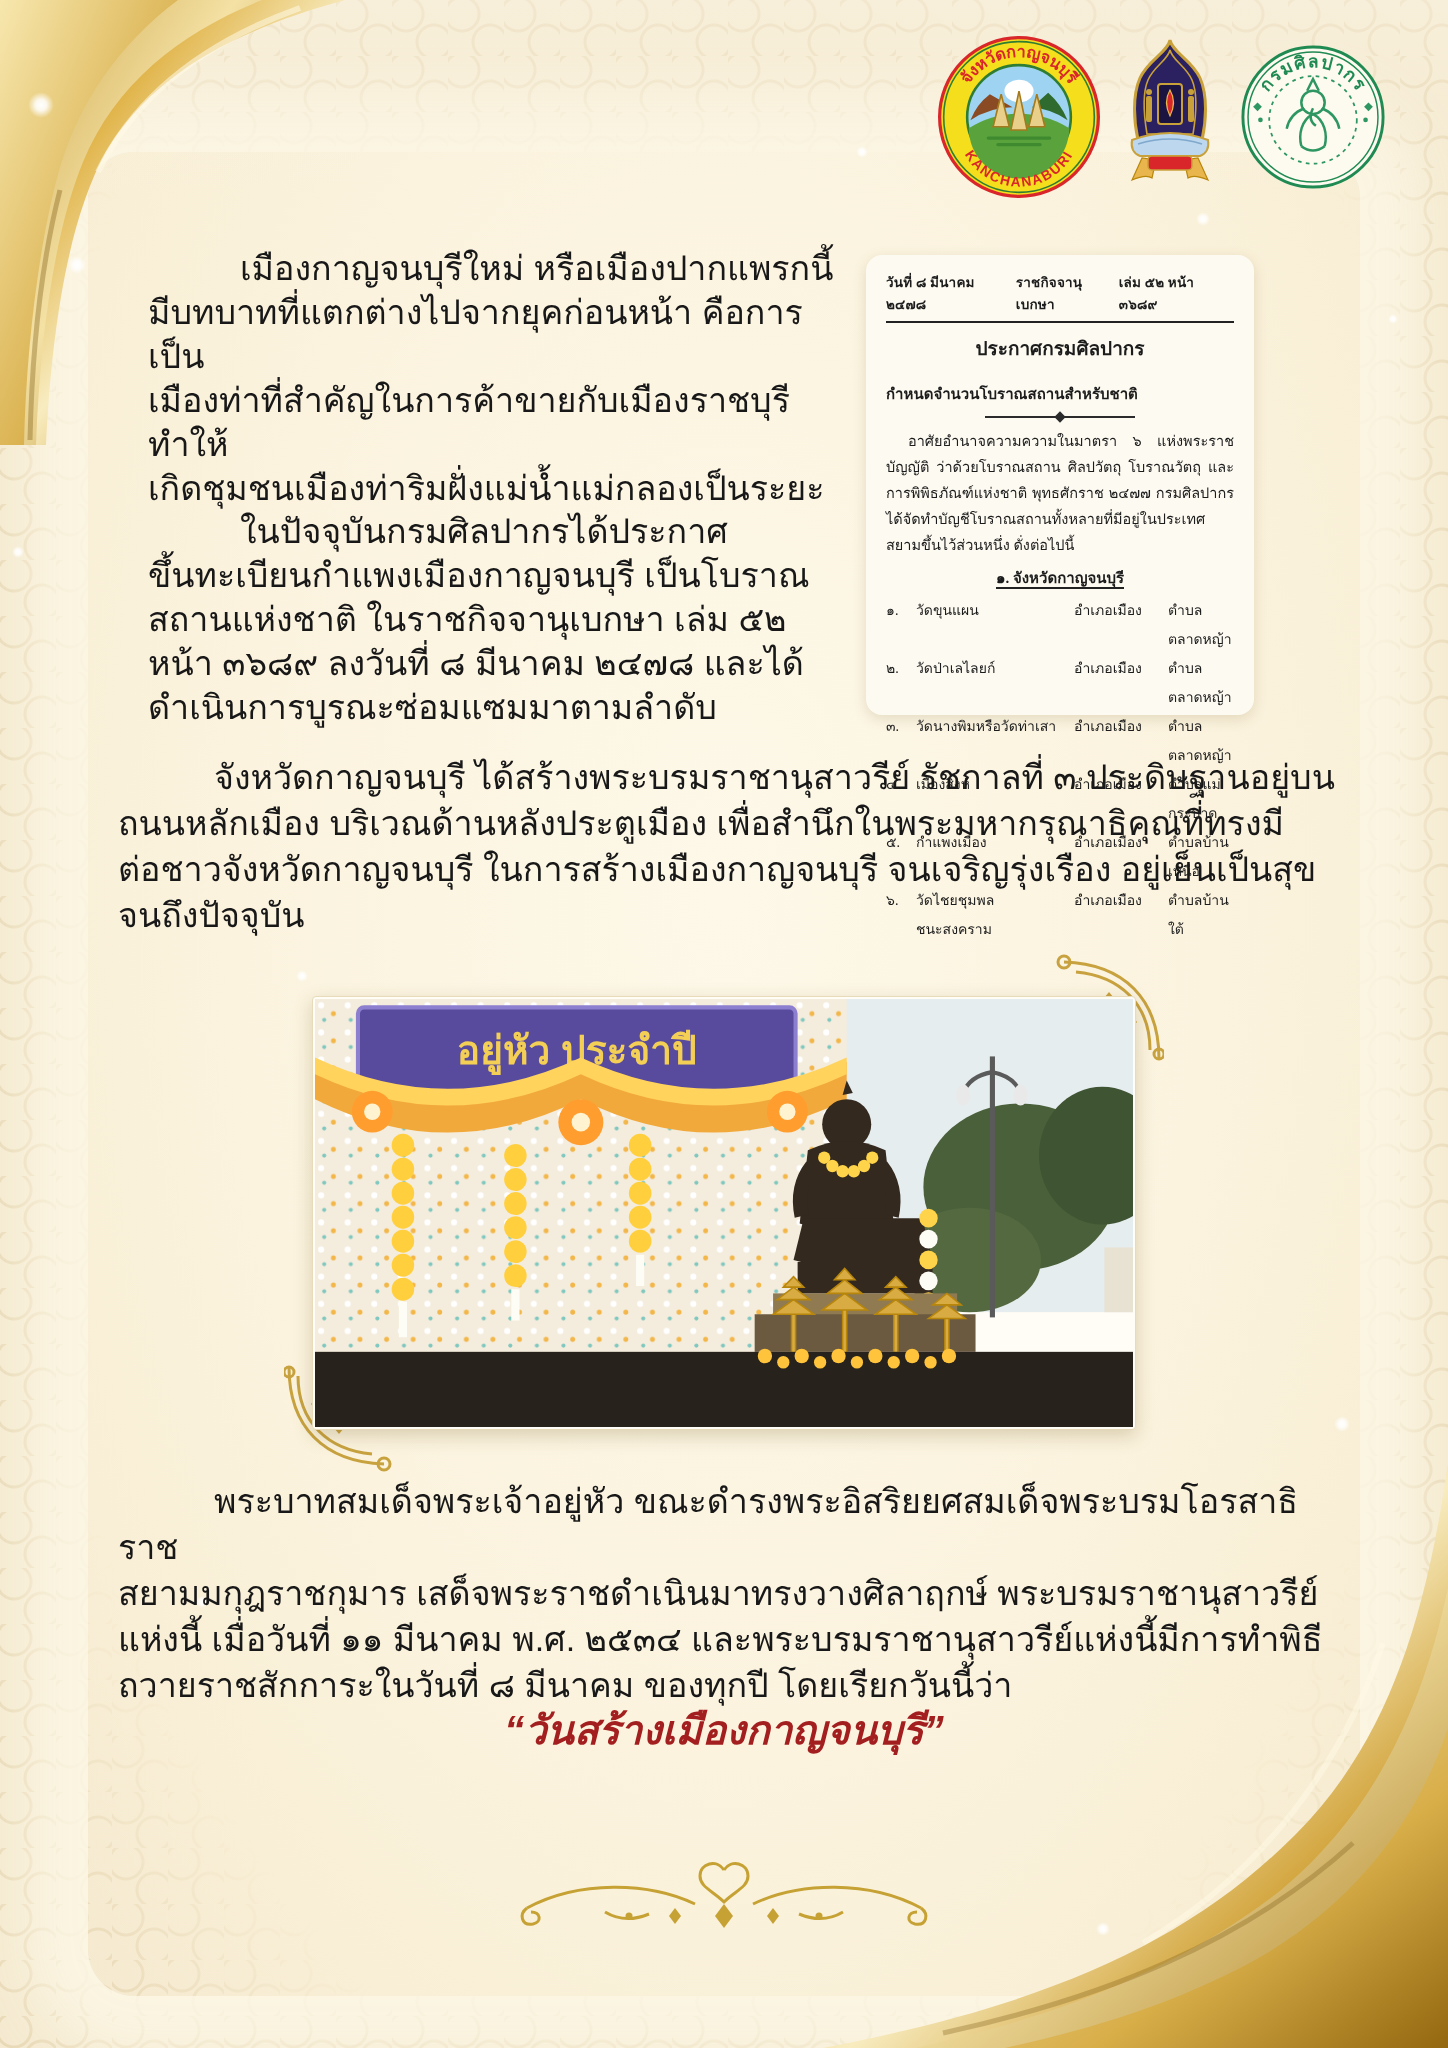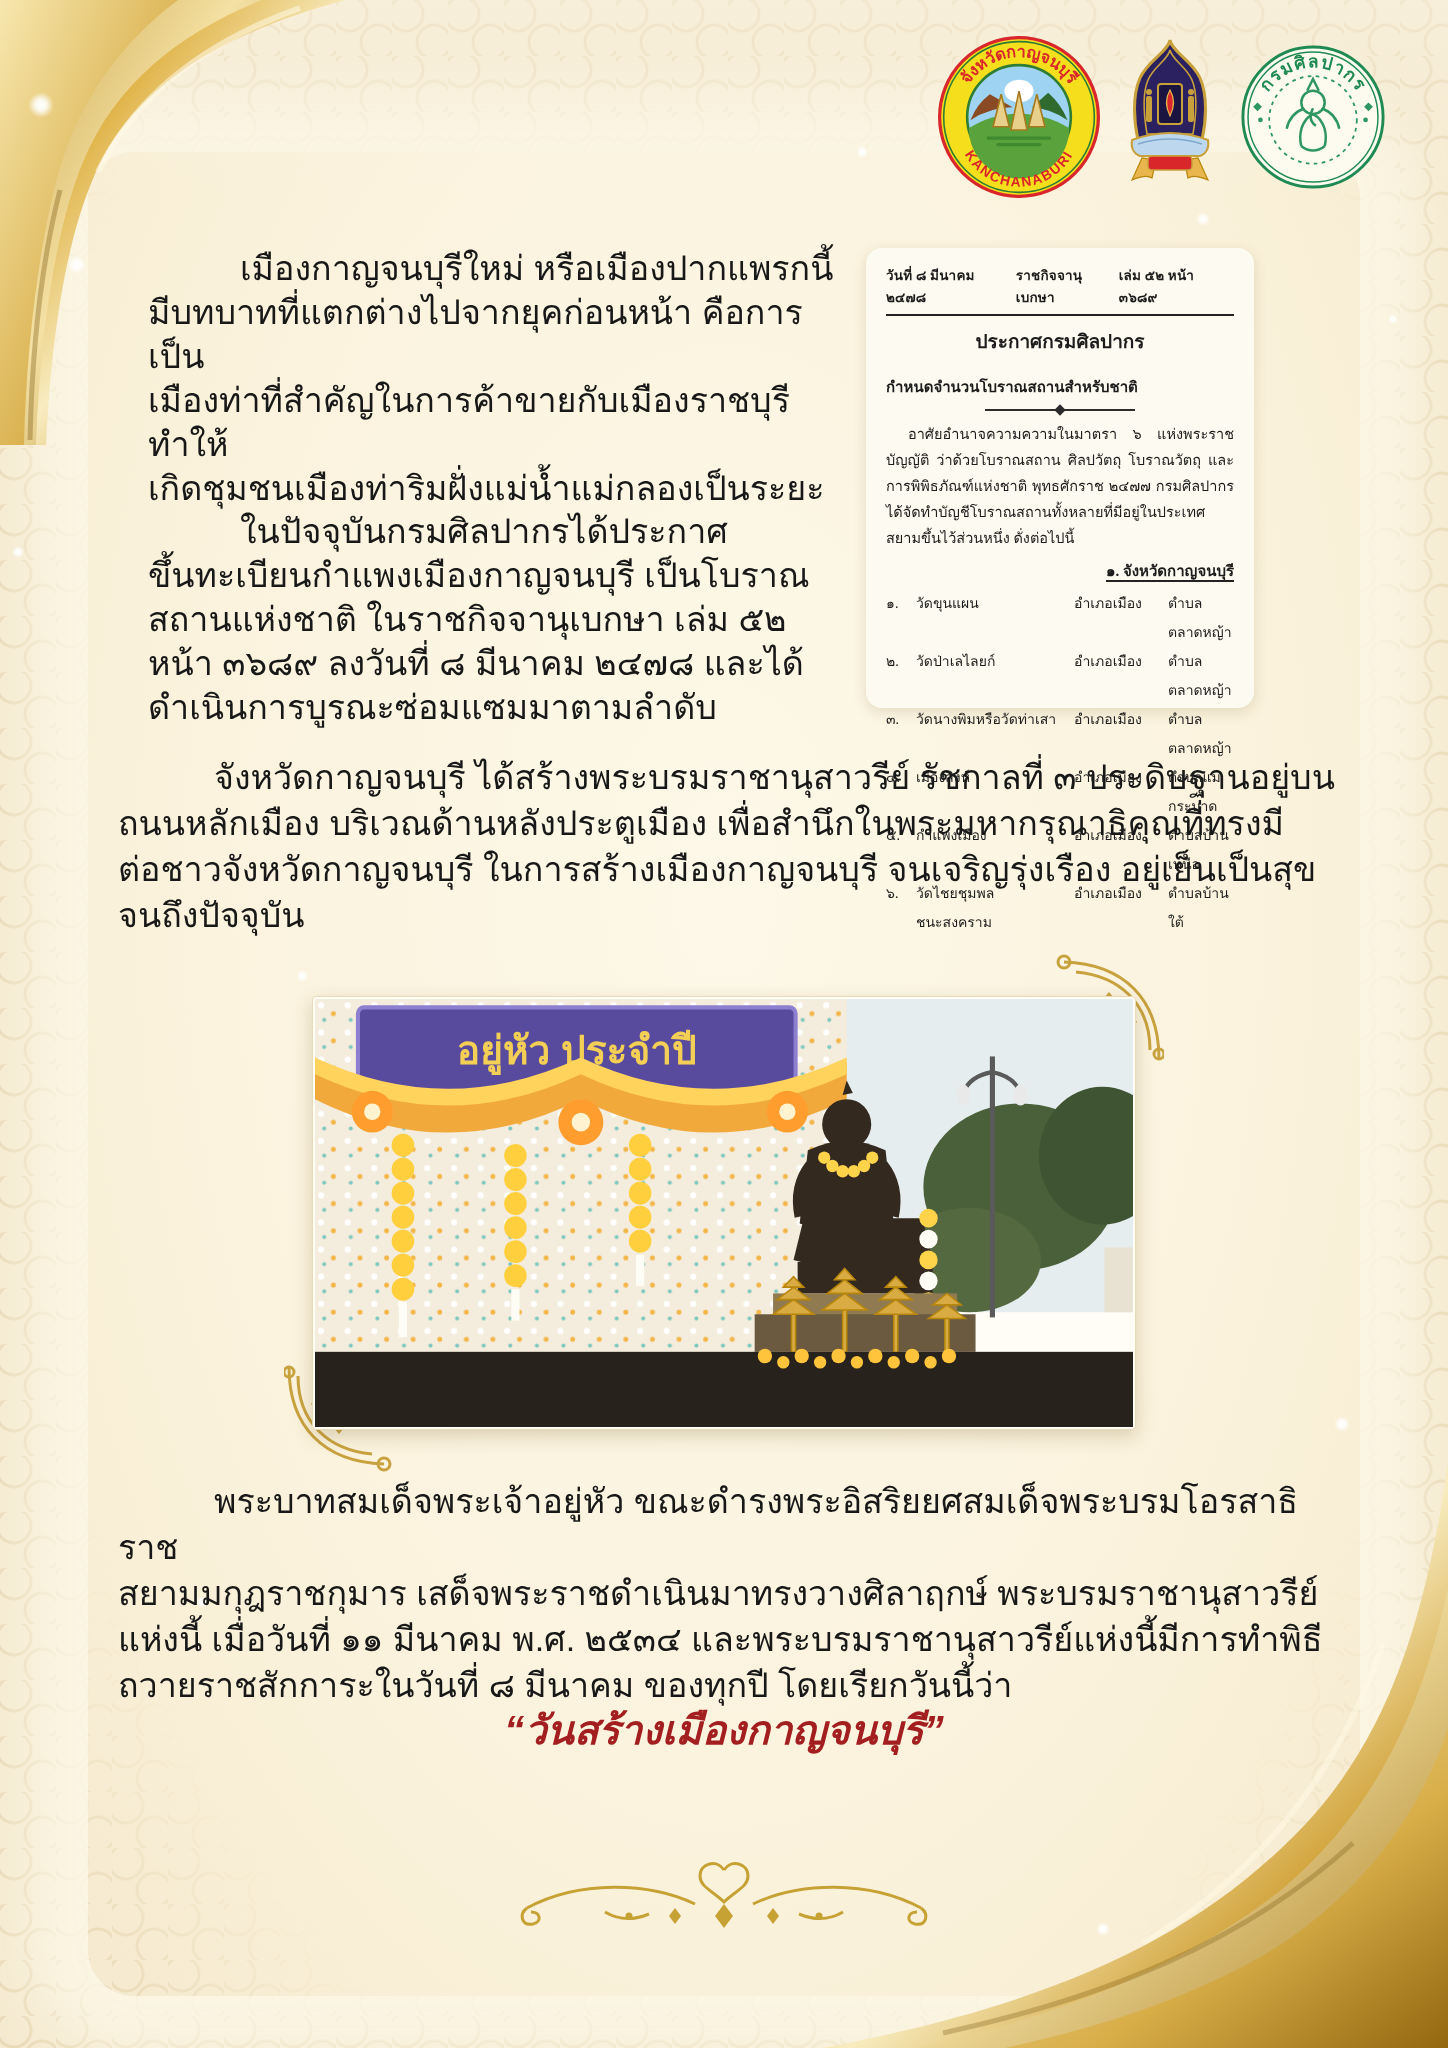--- a/index.html
+++ b/index.html
@@ -22,32 +22,32 @@
   .swoosh-br{position:absolute;right:0;bottom:0;}
   
   .logos{position:absolute;top:36px;left:938px;display:flex;gap:18px;align-items:flex-start;}
   
   .para{white-space:pre-line;font-size:34px;line-height:44px;color:#181818;}
   .para-1{position:absolute;left:148px;top:246px;width:700px;text-indent:92px;}
   .para-2{position:absolute;left:148px;top:509px;width:700px;text-indent:92px;}
   .para-3{position:absolute;left:118px;top:754px;width:1218px;text-indent:96px;line-height:46px;}
   .para-4{position:absolute;left:118px;top:1478px;width:1218px;text-indent:96px;line-height:46px;}
   
-  .gazette{position:absolute;left:866px;top:248px;width:388px;height:460px;background:#fdfaf1;
+  .gazette{position:absolute;left:866px;top:255px;width:388px;height:460px;background:#fdfaf1;
     border-radius:16px;box-shadow:0 4px 14px rgba(120,95,40,.18);padding:16px 20px;box-sizing:border-box;
     font-family:"Liberation Serif","DejaVu Serif",serif;color:#1c1c1c;}
   .gz-header{display:flex;justify-content:space-between;font-size:13.5px;font-weight:bold;
     border-bottom:2px solid #222;padding-bottom:6px;letter-spacing:.2px;}
   .gz-title{text-align:center;font-size:19px;font-weight:bold;margin-top:10px;}
   .gz-subtitle{font-size:15px;font-weight:bold;margin-top:19px;}
   .gz-divider{position:relative;width:150px;height:2px;background:#2b2b2b;margin:10px auto 8px;}
   .gz-divider::before{content:"";position:absolute;left:50%;top:-3px;width:8px;height:8px;background:#2b2b2b;
     transform:translateX(-50%) rotate(45deg);}
   .gz-body{font-size:14.5px;line-height:26px;text-align:justify;text-indent:22px;white-space:pre-line;margin-top:10px;}
-  .gz-section{text-align:right;font-size:15px;font-weight:bold;margin:8px 0 6px;}
+  .gz-section{text-align:center;font-size:15px;font-weight:bold;margin:8px 0 6px;}
   .gz-section span{border-bottom:2px solid #222;padding-bottom:1px;}
   .gz-list{font-size:14px;}
   .gz-row{display:grid;grid-template-columns:24px 152px 88px auto;column-gap:6px;line-height:29px;}
   
   .photo-wrap{position:absolute;left:312px;top:996px;width:824px;height:434px;}
   .photo-frame{position:absolute;inset:0;background:#fffdf6;border:1px solid #e7dbba;border-radius:4px;
     box-shadow:0 6px 18px rgba(120,95,40,.25);padding:2px;box-sizing:border-box;}
   .photo-frame svg{display:block;width:100%;height:100%;}
   .orn{position:absolute;}
   .orn-tr{right:-28px;top:-42px;}

